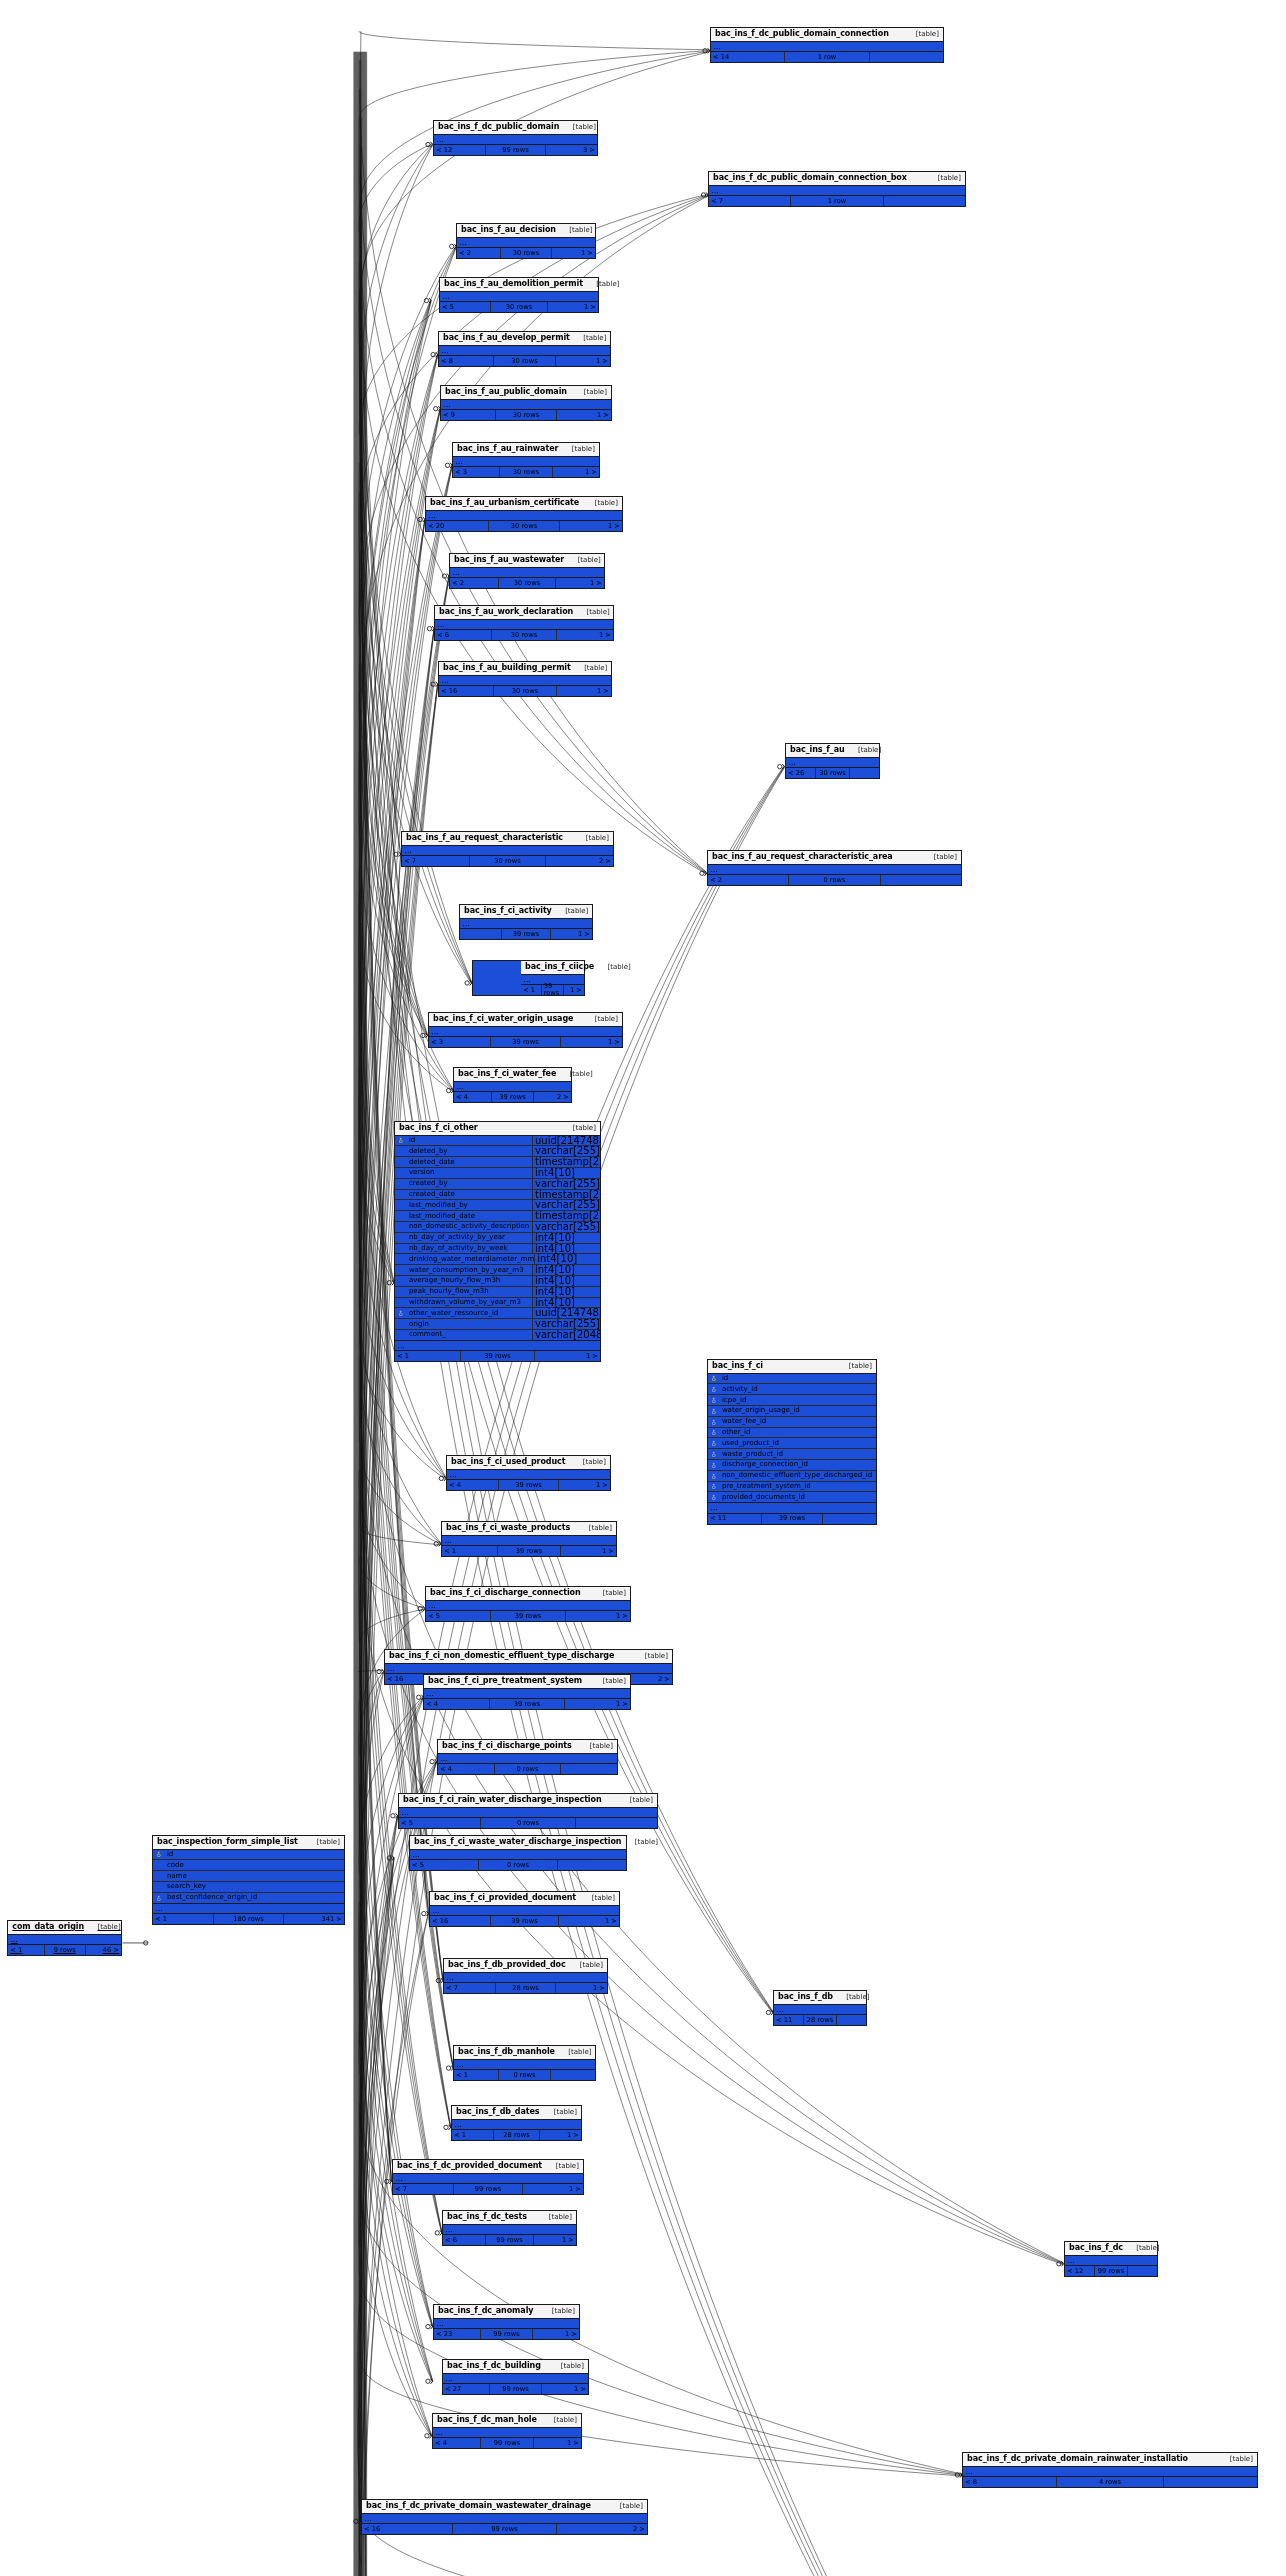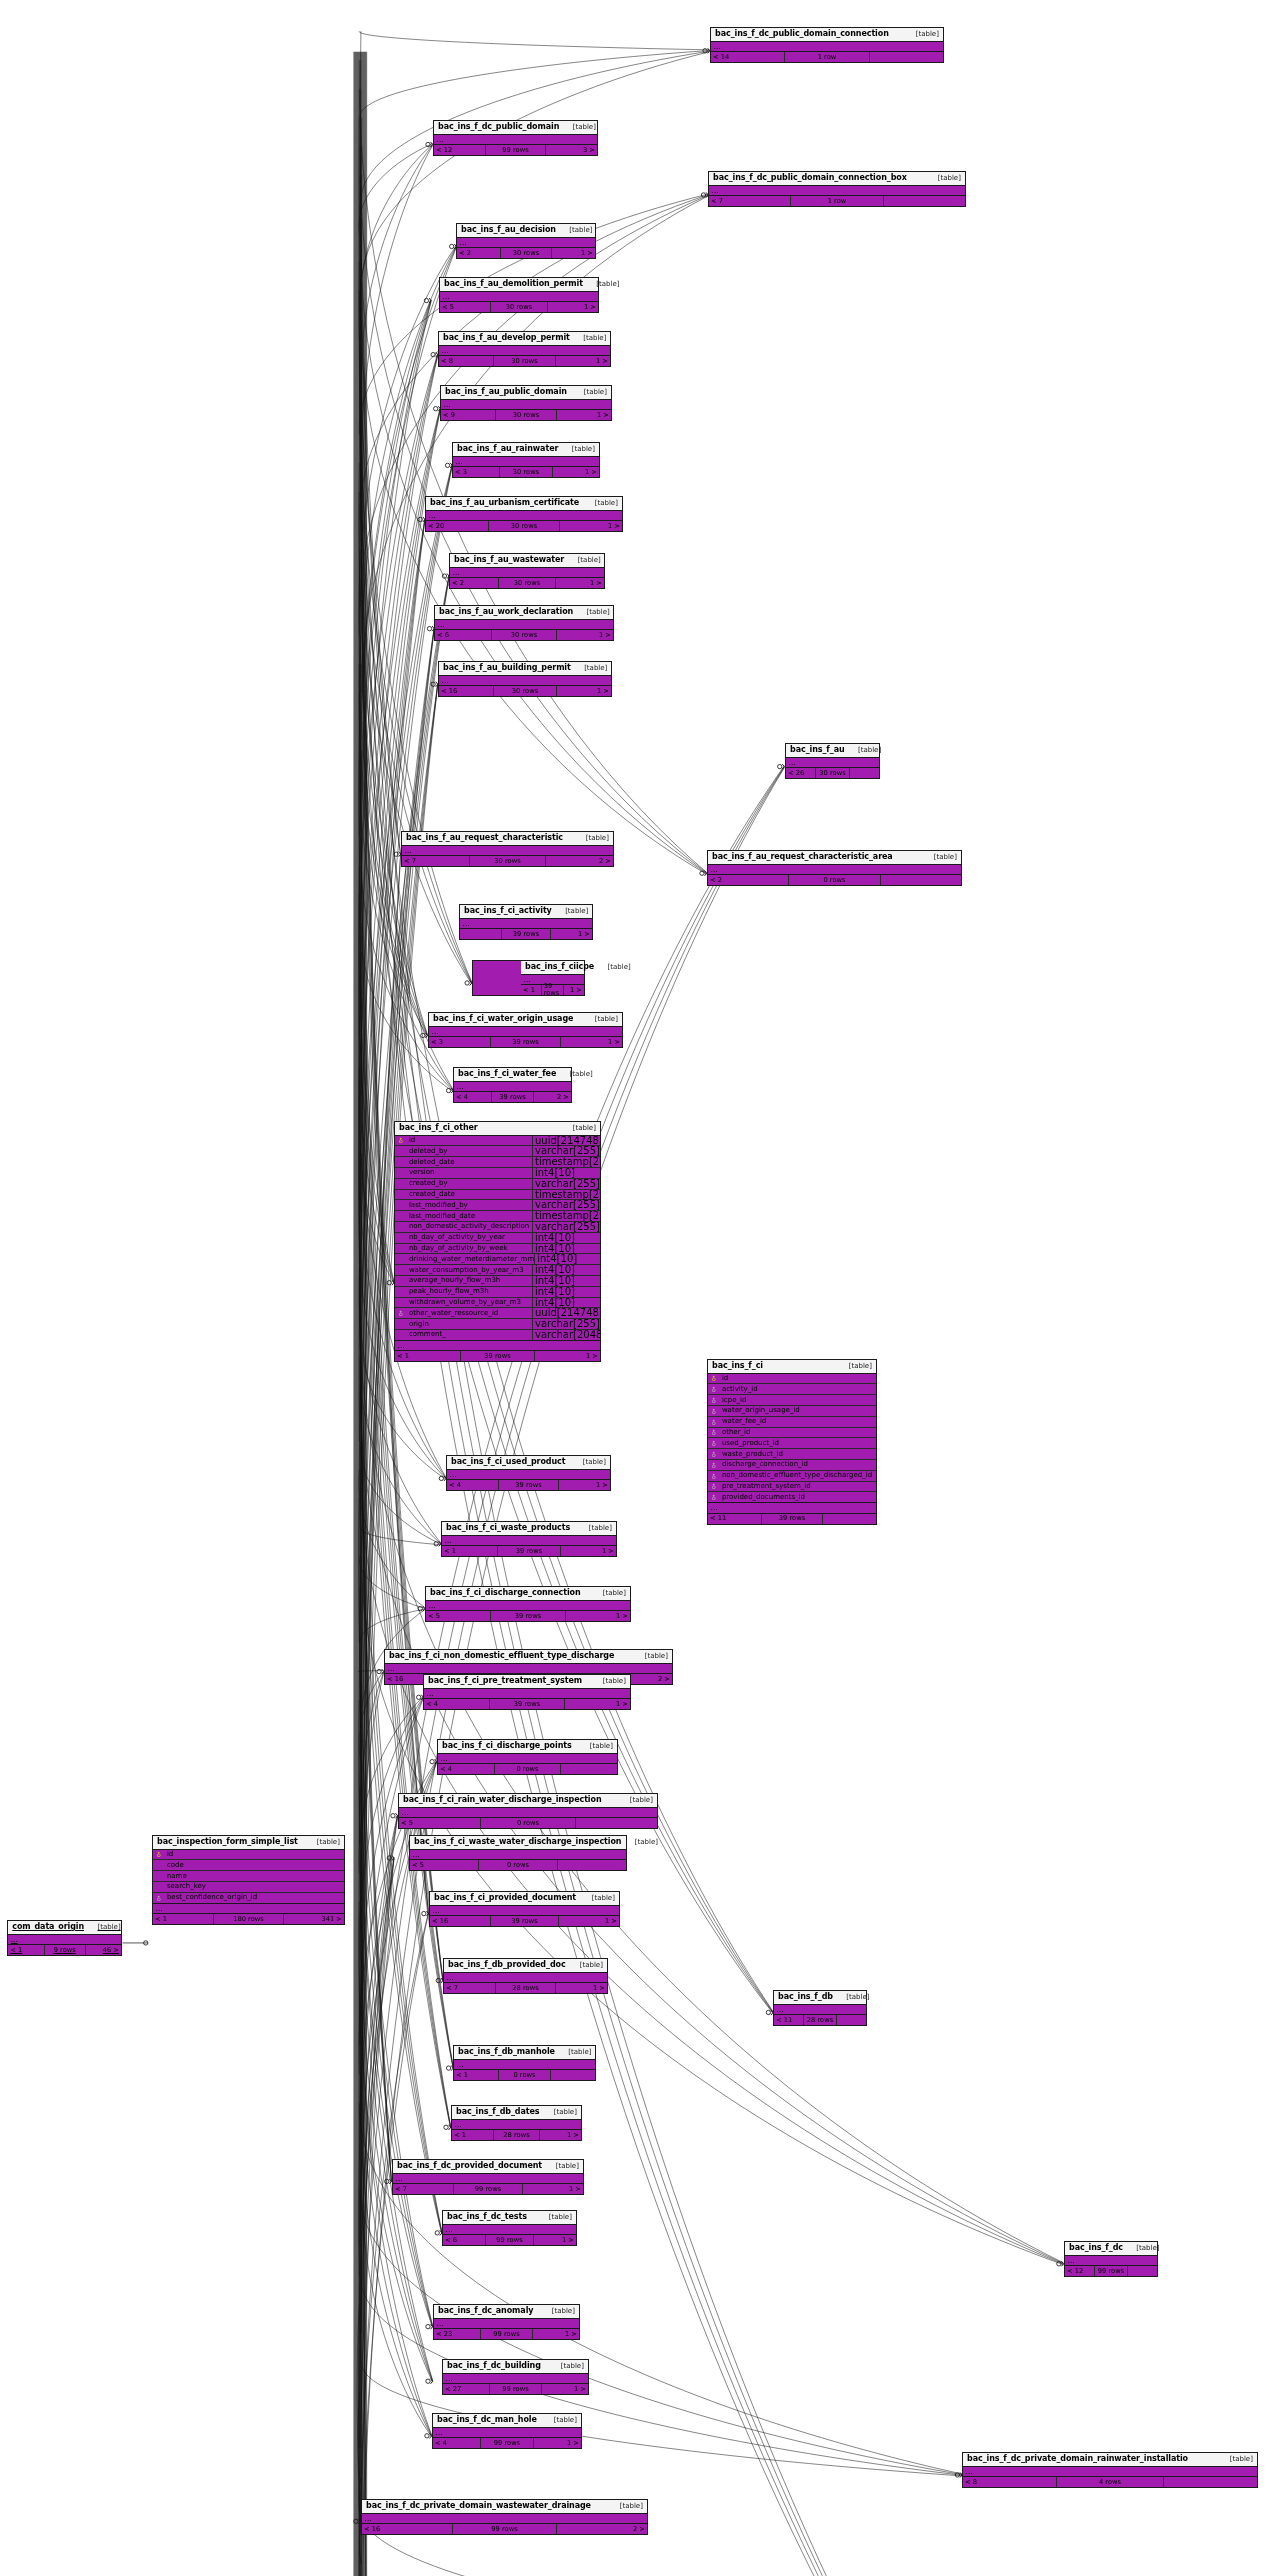--- a/index.html
+++ b/index.html
@@ -21,21 +21,21 @@
     position: absolute;
     left: 0;
     top: 0;
     width: 1286px;
     height: 2981px;
     pointer-events: none;
   }
   .tbl {
     position: absolute;
     border: 1px solid #1a1a1a;
-    background: #a21caf;
+    background: #1d4ed8;
     box-sizing: border-box;
     font-size: 7.7px;
     line-height: 1;
   }
   .tbl .hdr {
     display: flex;
     align-items: center;
     justify-content: space-between;
     background: #f4f4f4;
     border-bottom: 1px solid #1a1a1a;

